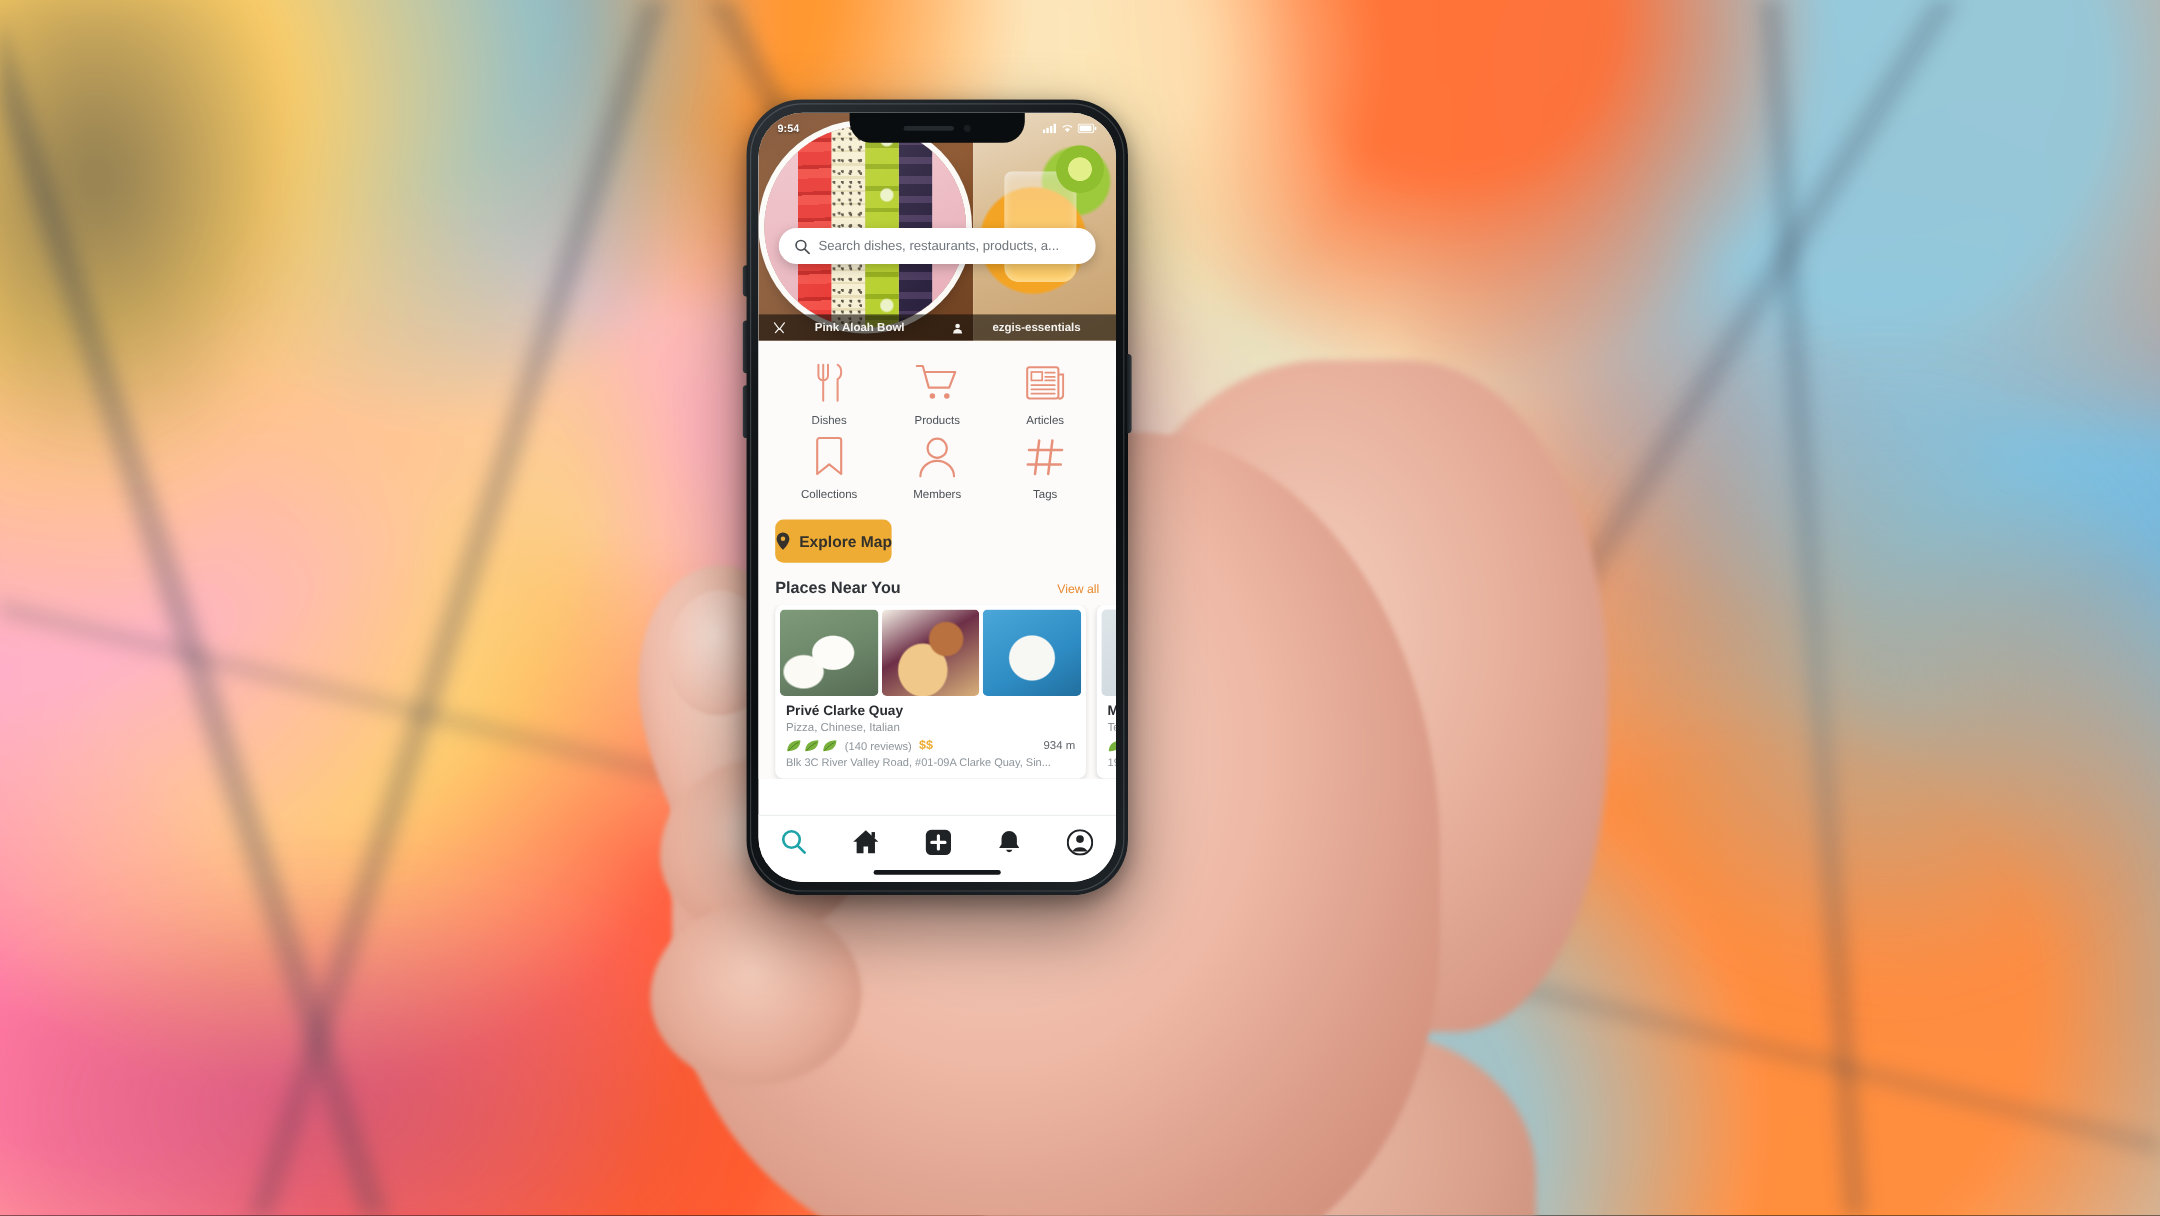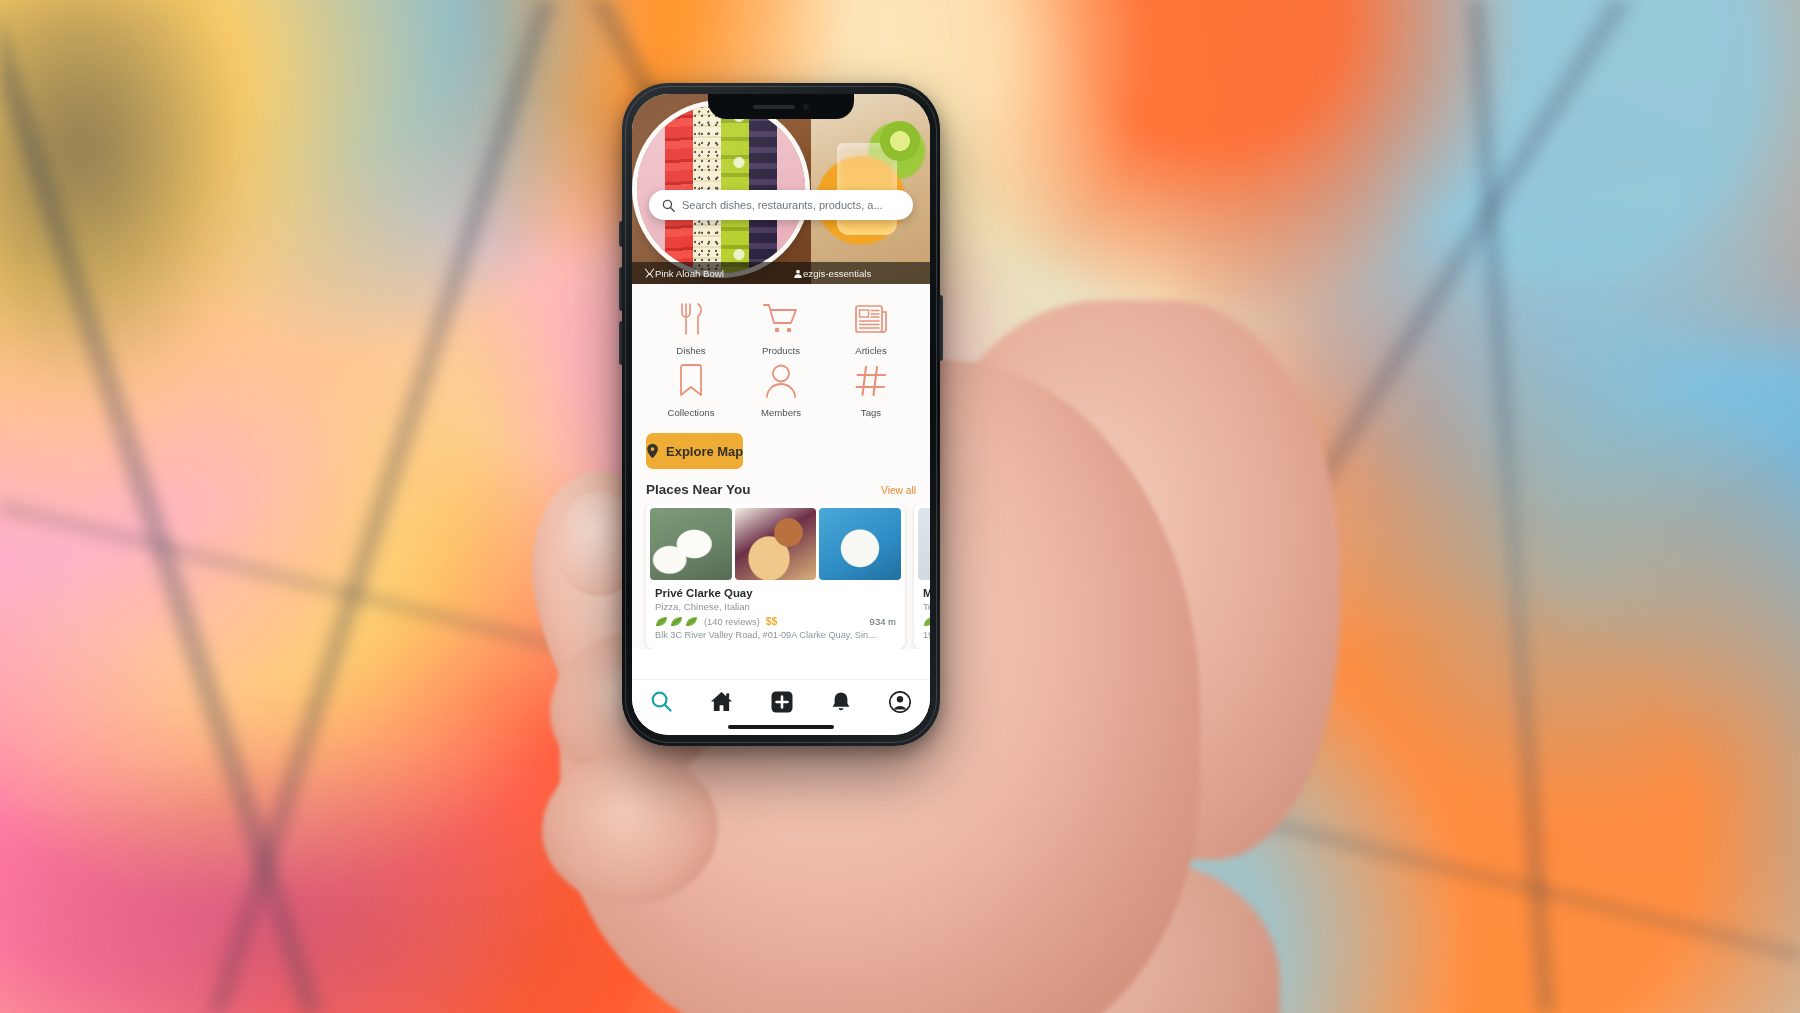--- a/index.html
+++ b/index.html
@@ -226,22 +226,22 @@
     font-family: "Liberation Sans", sans-serif; background: transparent;
   }
   .searchbar input::placeholder { color: #6f767c; }
 
   .caption-bar {
     position: absolute; bottom: 0; left: 0; right: 0; height: 22px;
     background: rgba(18,14,10,.62);
     display: flex; align-items: center; z-index: 12;
   }
   .cap {
-    flex: 1; display: flex; gap: 0; padding-left: 12px;
-    color: #f4f2ef; font-size: 9.6px; white-space: nowrap; overflow: hidden;
+    flex: 1; display: flex; gap: 24px; padding-left: 12px;
+    color: #f4f2ef; font-size: 9.6px; white-space: nowrap; overflow: hidden; font-weight: bold;
   }
   .cap svg { flex: 0 0 auto; }
 
   
   .app-body { background: #fcfbfa; }
   .cat-grid {
     display: grid; grid-template-columns: repeat(3, 1fr);
     row-gap: 6px; padding: 16px 14px 8px;
   }
   .cat {
@@ -348,20 +348,40 @@
     <div class="btn-voldn"></div>
     <div class="btn-power"></div>
 
     <div class="screen">
 
       <div class="notch">
         <span class="speaker"></span>
         <span class="frontcam"></span>
       </div>
 
+      <div class="statusbar">
+        <span>9:54</span>
+        <span class="status-right">
+          <svg width="12" height="8" viewBox="0 0 12 8">
+              <rect x="0" y="5" width="2" height="3" fill="#fff"></rect>
+              <rect x="3" y="3.5" width="2" height="4.5" fill="#fff"></rect>
+              <rect x="6" y="2" width="2" height="6" fill="#fff"></rect>
+              <rect x="9" y="0" width="2" height="8" fill="#fff"></rect>
+            </svg>
+          <svg width="11" height="8" viewBox="0 0 11 8">
+              <path d="M5.5 7.2 L3.4 4.8 a3.2 3.2 0 0 1 4.2 0 Z" fill="#fff"></path>
+              <path d="M1.6 3.1 a6 6 0 0 1 7.8 0" stroke="#fff" stroke-width="1.1" fill="none"></path>
+            </svg>
+          <svg width="16" height="8" viewBox="0 0 16 8">
+              <rect x="0.4" y="0.4" width="13" height="7.2" rx="1.8" stroke="#fff" stroke-width="0.9" fill="none"></rect>
+              <rect x="1.6" y="1.6" width="10" height="4.8" rx="1" fill="#fff"></rect>
+              <rect x="14.2" y="2.6" width="1.5" height="2.8" rx="0.7" fill="#fff"></rect>
+            </svg>
+        </span>
+      </div>
 
       <div class="hero">
         <div class="hero-imgs">
           <div class="hero-a">
             <div class="bowl">
               <div class="straw-row">
                 <div class="straw s-pink"></div>
                 <div class="straw s-strawb"></div>
                 <div class="straw s-banana"></div>
                 <div class="straw s-kiwi"></div>

